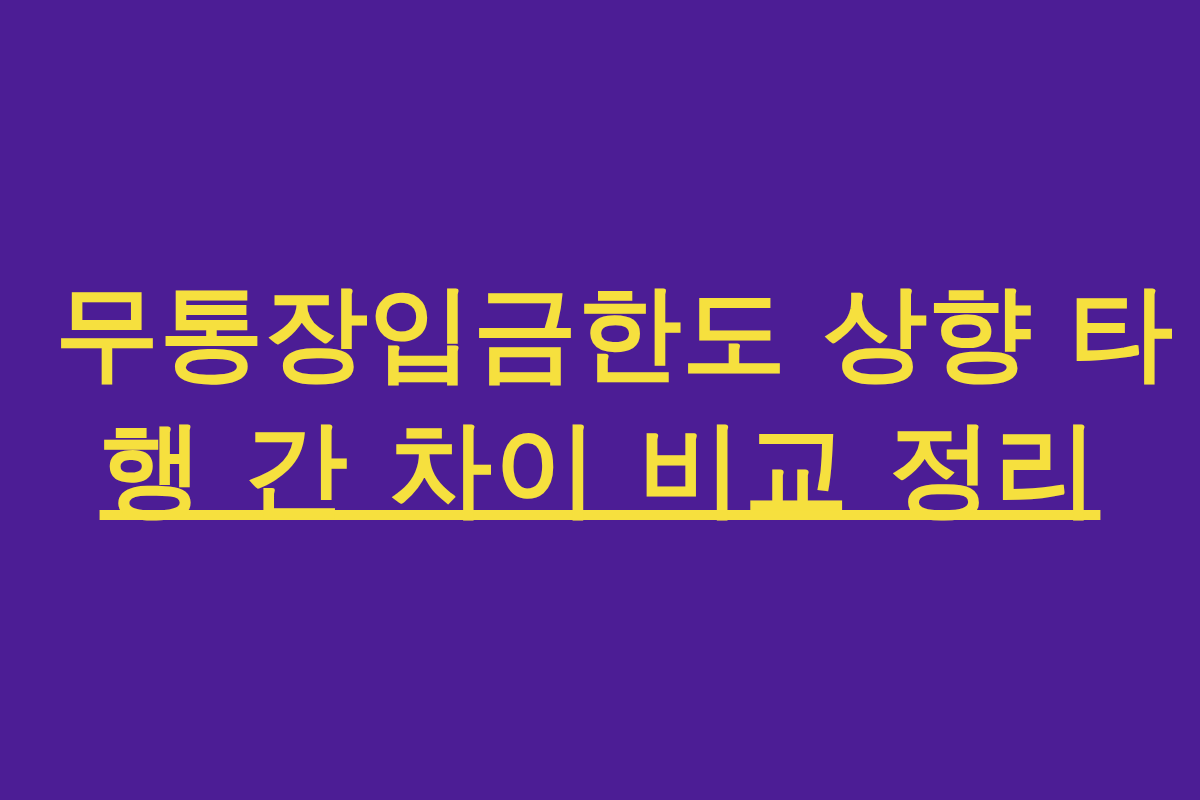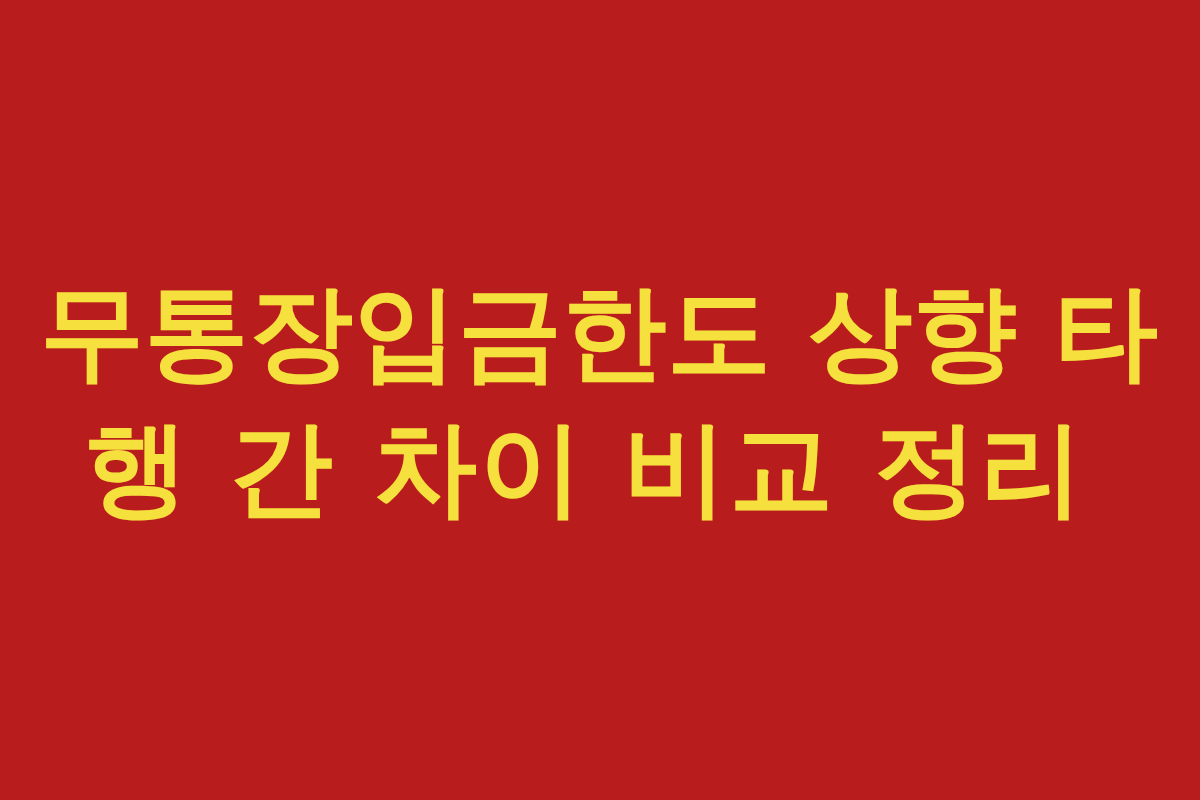--- a/index.html
+++ b/index.html
@@ -13,24 +13,24 @@
     height: 800px;
     overflow: hidden;
     font-family: "Liberation Sans", "DejaVu Sans", sans-serif;
   }
 
   .headline-card {
     position: relative;
     box-sizing: border-box;
     width: 1200px;
     height: 800px;
-    background: #b91c1c;
+    background: #4c1d95;
     display: flex;
     align-items: center;
-    justify-content: flex-start;
+    justify-content: center;
     padding: 0 40px;
   }
 
   .headline-block {
     width: 1090px;
     text-align: center;
   }
 
   .headline-line {
     display: block;
@@ -39,20 +39,21 @@
     font-weight: 700;
     font-size: 104px;
     line-height: 136px;
     letter-spacing: 0.5px;
     white-space: nowrap;
     -webkit-font-smoothing: antialiased;
   }
 
   .headline-line--second {
     letter-spacing: 2px;
+    text-decoration: underline;
   }
 </style>
 </head>
 <body>
 
 <div class="headline-card">
 
   <div class="headline-block">
 
     <span class="headline-line headline-line--first">무통장입금한도 상향 타</span>

